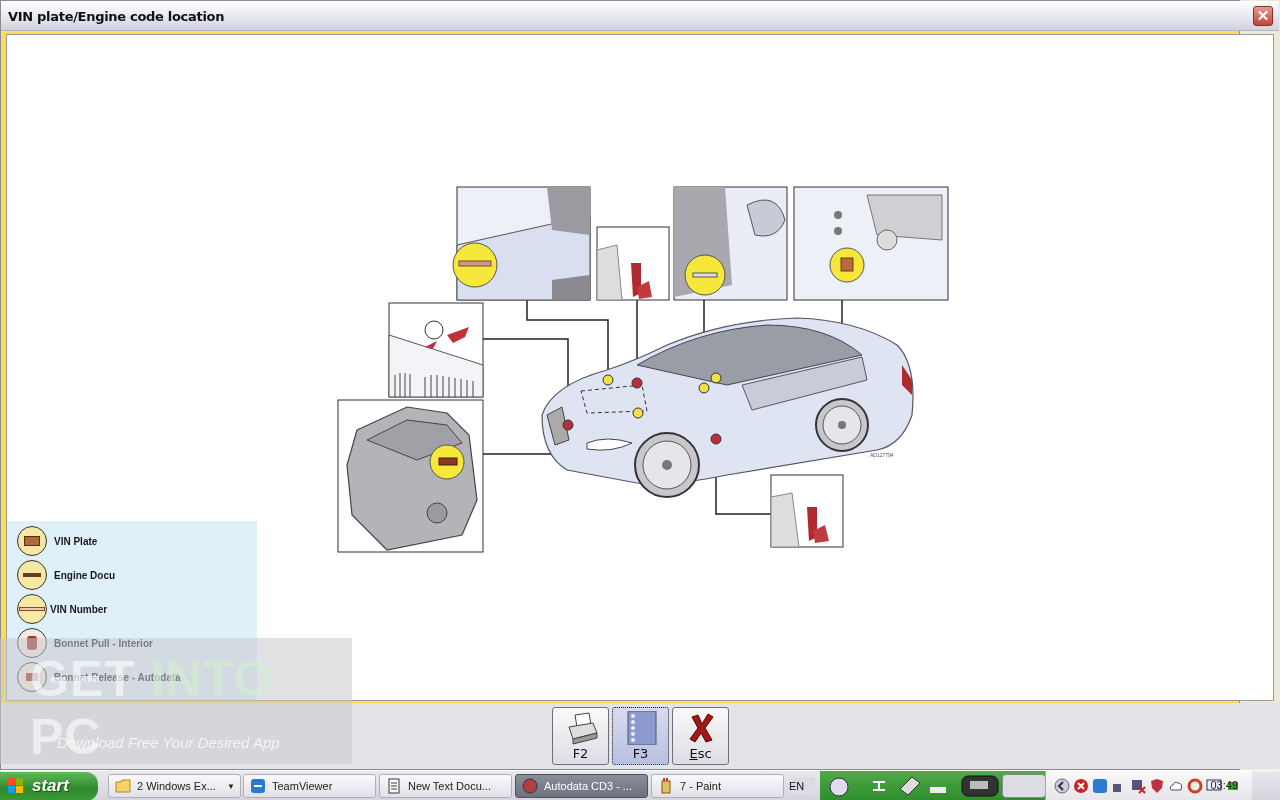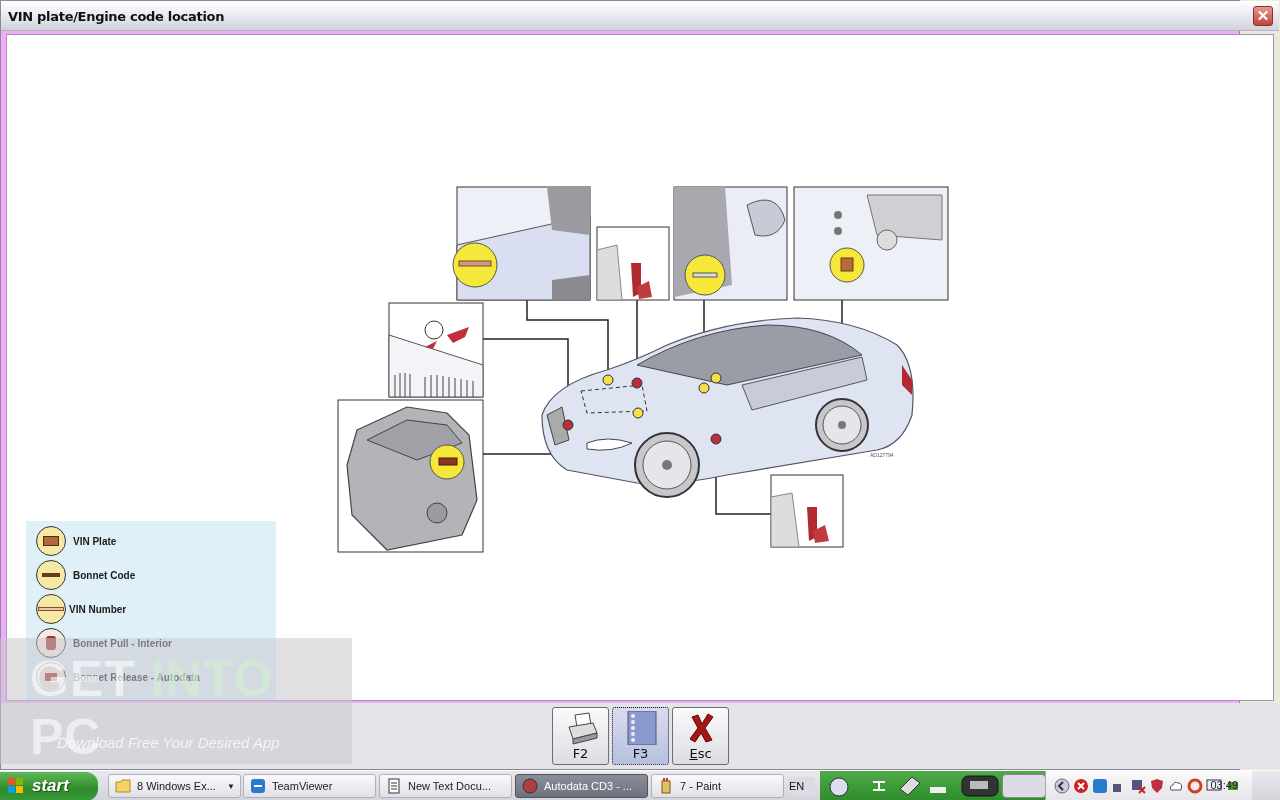--- a/index.html
+++ b/index.html
@@ -1,25 +1,25 @@
 <!DOCTYPE html>
 <html><head>
 <meta charset="utf-8">
 <style>
   * { box-sizing: border-box; margin: 0; padding: 0; }
   html, body { width: 1280px; height: 800px; overflow: hidden; background: #ece9d8; font-family: "Liberation Sans", sans-serif; }
-  .window { position: absolute; left: 0; top: 0; width: 1240px; height: 770px; background: #f0abfc; border: 1px solid #8a8a96; }
+  .window { position: absolute; left: 0; top: 0; width: 1240px; height: 770px; background: #fde047; border: 1px solid #8a8a96; }
   .titlebar { position: absolute; left: 0; top: 0; width: 1278px; height: 30px;
     background: linear-gradient(#ffffff 0%, #f0f0f6 35%, #d2d2de 100%); border-bottom: 1px solid #b4b4c0; }
   .titlebar .title { position: absolute; left: 7px; top: 8px; font-size: 13px; font-weight: bold; color: #111; font-family: "DejaVu Sans", sans-serif; letter-spacing: -0.3px; }
   .close-btn { position: absolute; right: 6px; top: 5px; width: 20px; height: 20px; border-radius: 3px;
     background: linear-gradient(#e89a90, #c0453a); border: 1px solid #8a2f28; color: #fff; font-size: 15px; line-height: 18px; text-align: center; font-weight: bold; }
   .canvas { position: absolute; left: 5px; top: 33px; width: 1268px; height: 667px; background: #fff; border: 1px solid #9a9aa6; overflow: hidden; }
   .diagram { position: absolute; left: 0; top: 0; width: 1268px; height: 667px; }
-  .legend { position: absolute; left: 19px; top: 486px; width: 250px; height: 180px; background: #dff0f8; }
+  .legend { position: absolute; left: 0; top: 486px; width: 250px; height: 180px; background: #dff0f8; }
   .legend-item { position: absolute; left: 10px; height: 34px; display: flex; align-items: center; }
   .legend-item .badge { width: 30px; height: 30px; border-radius: 50%; border: 1px solid #333; background: #f6e9a4; display: flex; align-items: center; justify-content: center; }
   .legend-item .label { margin-left: 7px; font-size: 10px; font-weight: bold; color: #1a1a1a; }
   .watermark { position: absolute; left: 0; top: 638px; width: 352px; height: 126px; background: rgba(200,200,205,0.55); pointer-events: none; }
   .watermark .wm-title { position: absolute; left: 30px; top: 12px; font-size: 50px; font-weight: bold; color: rgba(255,255,255,0.6); letter-spacing: 1px; }
   .watermark .wm-title .mid { color: rgba(210,240,210,0.6); }
   .watermark .wm-sub { position: absolute; left: 22px; top: 96px; font-size: 15px; font-style: italic; color: rgba(255,255,255,0.75); margin-left: 35px; }
   .button-bar { position: absolute; left: 0; top: 702px; width: 1278px; height: 66px; background: #e4e4e8; }
   .fkey { position: absolute; top: 4px; width: 57px; height: 58px; border: 1px solid #6e6e7a; border-radius: 3px;
     background: linear-gradient(#fafafa, #dcdce4); text-align: center; }
@@ -157,21 +157,21 @@
       <div class="legend-item" style="top:3px">
         <div class="badge">
             <div style="width:16px;height:10px;background:#b06a3a;border:1px solid #5a2a10"></div>
           </div>
         <span class="label">VIN Plate</span>
       </div>
       <div class="legend-item" style="top:37px">
         <div class="badge">
             <div style="width:18px;height:4px;background:#6a3a20"></div>
           </div>
-        <span class="label">Bonnet Code</span>
+        <span class="label">Engine Docu</span>
       </div>
       <div class="legend-item" style="top:71px">
         <div class="badge">
             <div style="width:26px;height:4px;background:#e8c8a8;border:1px solid #8a4a2a"></div>
           </div>
         <span class="label" style="margin-left:3px">VIN Number</span>
       </div>
       <div class="legend-item" style="top:105px">
         <div class="badge" style="background:#f4ece0">
             <div style="width:10px;height:14px;background:#a0302a;border-radius:3px"></div>
@@ -228,21 +228,21 @@
         <rect x="8" y="0" width="7" height="7" fill="#7fba00"></rect>
       <rect x="0" y="8" width="7" height="7" fill="#00a4ef"></rect>
         <rect x="8" y="8" width="7" height="7" fill="#ffb900"></rect>
     </svg>
     <span class="txt">start</span>
   </div>
   <div class="task" style="left:108px;width:133px">
     <svg class="ti" viewBox="0 0 16 16">
         <path d="M1,4 L6,4 L7,2 L15,2 L15,14 L1,14 Z" fill="#f5d36a" stroke="#b08a20"></path>
       </svg>
-    <span>8 Windows Ex...</span>
+    <span>2 Windows Ex...</span>
       <span style="margin-left:auto;margin-right:5px;font-size:8px">▼</span>
   </div>
   <div class="task" style="left:243px;width:133px">
     <svg class="ti" viewBox="0 0 16 16">
         <rect x="1" y="1" width="14" height="14" rx="3" fill="#2a7ad0"></rect>
         <path d="M4,8 L12,8" stroke="#fff" stroke-width="2"></path>
       </svg>
     <span>TeamViewer</span>
   </div>
   <div class="task" style="left:379px;width:133px">

